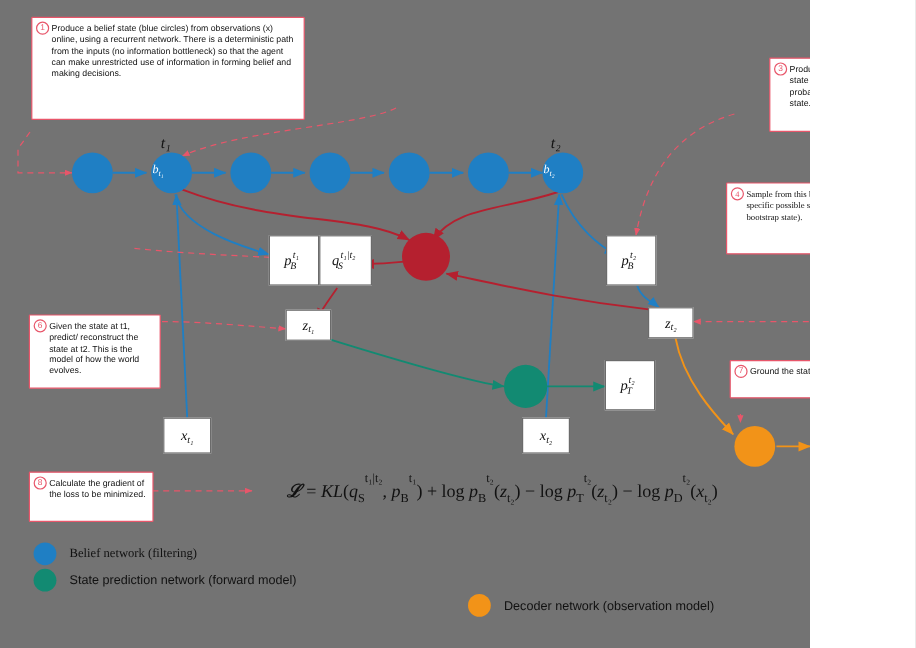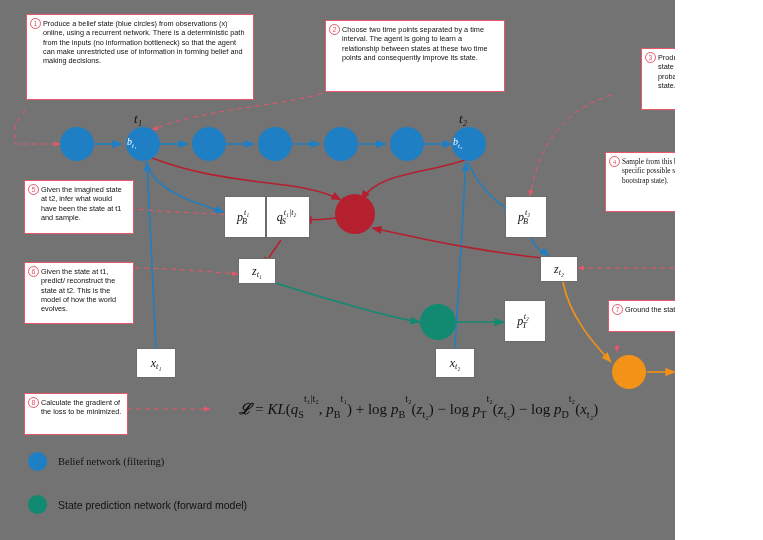--- a/index.html
+++ b/index.html
@@ -191,39 +191,31 @@
     <circle cx="355" cy="214" r="20" fill="#b5202f"></circle>
     <circle cx="438" cy="322" r="18" fill="#128a72"></circle>
     <circle cx="629" cy="372" r="17" fill="#f29318"></circle>
   </svg>
 
   <div class="annot" style="left:26px; top:14px; width:228px; height:86px;">
     <span class="num">1</span>
     <span>Produce a belief state (blue circles) from observations (x) online, using a recurrent network. There is a deterministic path from the inputs (no information bottleneck) so that the agent can make unrestricted use of information in forming belief and making decisions.</span>
   </div>
 
-  <div class="annot" style="left:325px; top:20px; width:180px; height:72px;">
-    <span class="num">2</span>
-    <span>Choose two time points separated by a time interval. The agent is going to learn a relationship between states at these two time points and consequently improve its state.</span>
-  </div>
 
   <div class="annot" style="left:609px; top:48px; width:138px; height:62px;margin-left:32px;">
     <span class="num">3</span>
     <span>Produce an explicit belief about the state of the world, expressed as a probability distribution over a latent state.</span>
   </div>
 
   <div class="annot" style="left:605px; top:152px; width:136px; height:60px;font-family:Liberation Serif, serif;">
     <span class="num">4</span>
     <span>Sample from this belief, imagining a specific possible state of the world (a bootstrap state).</span>
   </div>
 
-  <div class="annot" style="left:24px; top:180px; width:110px; height:54px;">
-    <span class="num">5</span>
-    <span>Given the imagined state at t2, infer what would have been the state at t1 and sample.</span>
-  </div>
 
   <div class="annot" style="left:24px; top:262px; width:110px; height:62px;">
     <span class="num">6</span>
     <span>Given the state at t1, predict/ reconstruct the state at t2. This is the model of how the world evolves.</span>
   </div>
 
   <div class="annot" style="left:608px; top:300px; width:128px; height:32px;">
     <span class="num">7</span>
     <span>Ground the state in observation.</span>
   </div>
@@ -300,18 +292,22 @@
   <div class="eq" style="left:215px; top:398px;">
     <span style="font-weight:bold; font-style:italic;">ℒ</span>
     <span> = </span>
     <span style="font-style:italic;">KL</span><span>(</span><span style="font-style:italic;">q</span><sub>S</sub><sup style="position:relative; top:-6px;">t₁|t₂</sup><span>, </span><span style="font-style:italic;">p</span><sub>B</sub><sup style="position:relative; top:-6px;">t₁</sup><span>) + log </span><span style="font-style:italic;">p</span><sub>B</sub><sup style="position:relative; top:-6px;">t₂</sup><span>(</span><span style="font-style:italic;">z</span><sub>t₂</sub><span>) − log </span><span style="font-style:italic;">p</span><sub>T</sub><sup style="position:relative; top:-6px;">t₂</sup><span>(</span><span style="font-style:italic;">z</span><sub>t₂</sub><span>) − log </span><span style="font-style:italic;">p</span><sub>D</sub><sup style="position:relative; top:-6px;">t₂</sup><span>(</span><span style="font-style:italic;">x</span><sub>t₂</sub><span>)</span>
   </div>
 
   <div class="legend-item" style="left:28px; top:452px;font-family:Liberation Serif, serif;">
     <span class="legend-dot" style="background:#1f7fc4;"></span>
     <span>Belief network (filtering)</span>
   </div>
-  <div class="legend-item" style="left:28px; top:495px;">
+  <div class="legend-item" style="left:28px; top:474px;">
     <span class="legend-dot" style="background:#128a72;"></span>
     <span>State prediction network (forward model)</span>
   </div>
+  <div class="legend-item" style="left:390px; top:495px;">
+    <span class="legend-dot" style="background:#f29318;"></span>
+    <span>Decoder network (observation model)</span>
+  </div>
 
 </div>
 
 </body></html>

